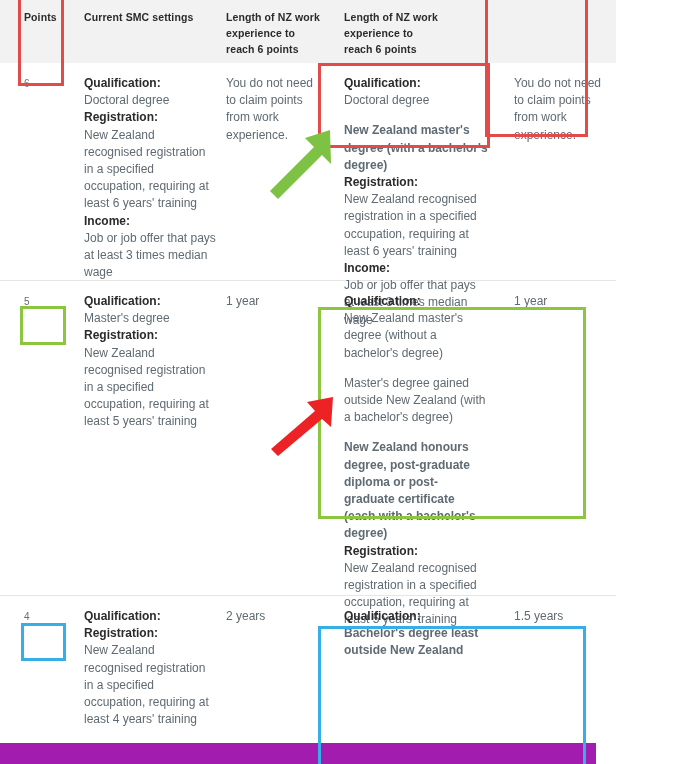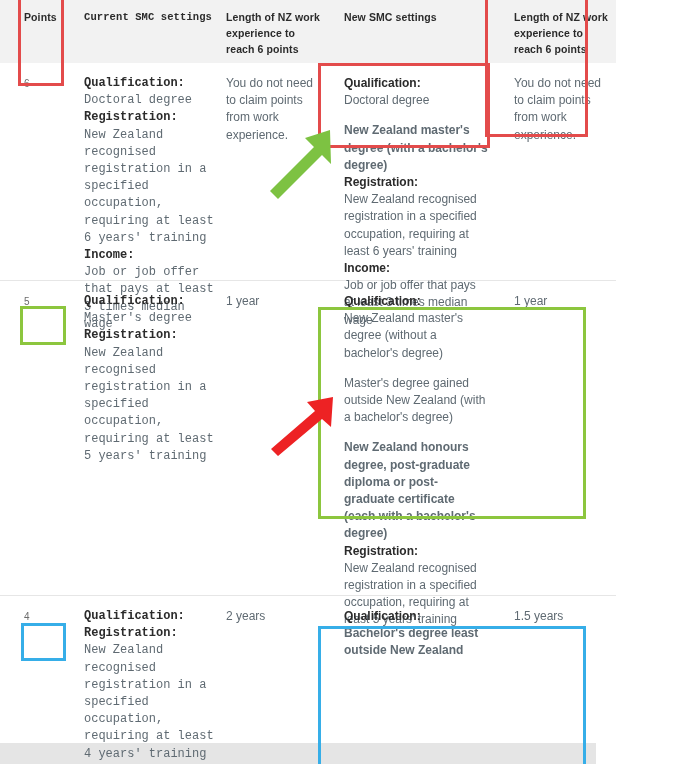--- a/index.html
+++ b/index.html
@@ -10,21 +10,21 @@
     width: 700px;
     height: 764px;
     background: #ffffff;
     font-family: "Liberation Sans", sans-serif;
     overflow: hidden;
   }
   .page {
     position: relative;
     width: 596px;
     height: 764px;
-    background: #e5e5e5;
+    background: #a21caf;
   }
   .table {
     position: absolute;
     left: 0;
     top: 0;
     width: 616px;
     background: #ffffff;
   }
   
   .thead {
@@ -36,21 +36,21 @@
   .thead .cell {
     font-size: 10.5px;
     font-weight: bold;
     color: #2b2b2b;
     letter-spacing: 0.1px;
     line-height: 16px;
     padding: 9px 8px 0 0;
     box-sizing: border-box;
   }
   .c1 { width: 66px; padding-left: 24px !important; }
-  .c2 { width: 160px; padding-left: 18px !important; font-family: Liberation Mono, monospace; }
+  .c2 { width: 160px; padding-left: 18px !important; }
   .c3 { width: 102px; padding-left: 0 !important; }
   .c4 { width: 170px; padding-left: 16px !important; }
   .c5 { width: 118px; padding-left: 16px !important; }
 
   
   .trow {
     display: flex;
     border-top: 1px solid #e6e6e6;
     box-sizing: border-box;
   }
@@ -104,21 +104,20 @@
 <body>
 
 <div class="page">
 
   <div class="table">
 
     <div class="thead">
       <div class="cell c1">Points</div>
       <div class="cell c2">Current SMC settings</div>
       <div class="cell c3">Length of NZ work<br>experience to<br>reach 6 points</div>
-      <div class="cell c4">New SMC settings</div>
       <div class="cell c5">Length of NZ work<br>experience to<br>reach 6 points</div>
     </div>
 
     <div class="trow first r1">
       <div class="cell c1">6</div>
       <div class="cell c2">
         <span class="blk">
           <span class="lbl">Qualification:</span>
           <span class="txt">Doctoral degree</span>
         </span>

